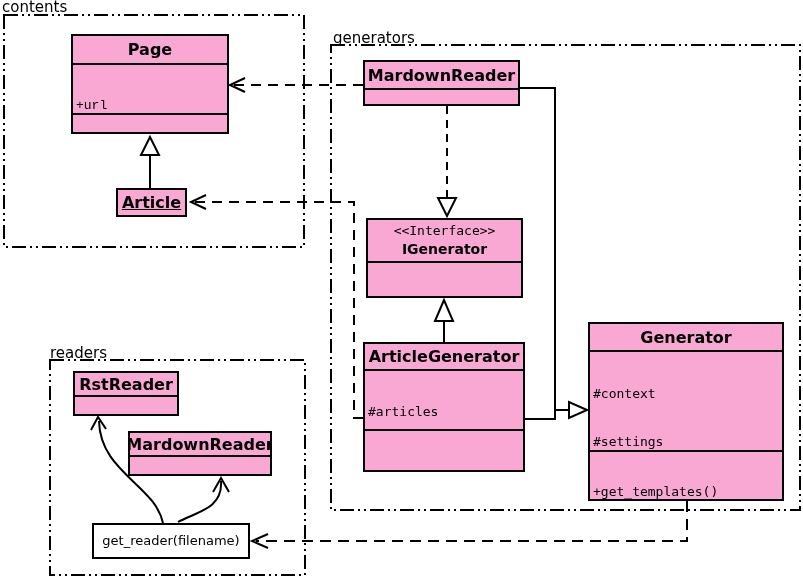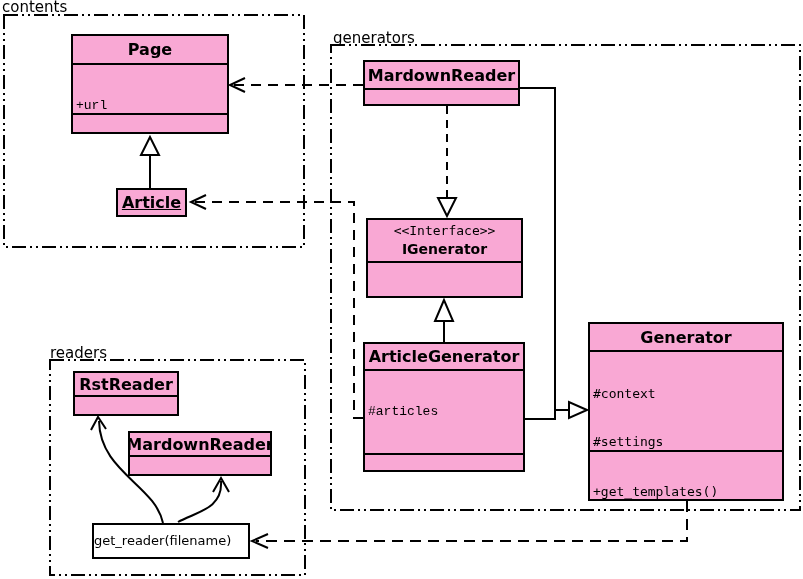--- a/index.html
+++ b/index.html
@@ -29,21 +29,21 @@
     font-weight:bold;font-size:14px;line-height:20px;text-align:center;
     font-family:"DejaVu Sans",sans-serif;
   }
   .uml .c{
     border-top:2px solid #000;box-sizing:border-box;
     font:13px/16px "DejaVu Sans Mono",monospace;
     padding:1px 0 0 3px;overflow:hidden;white-space:pre;
   }
   .plainbox{
     position:absolute;box-sizing:border-box;background:#fff;border:2px solid #000;
-    display:flex;align-items:center;
+    display:flex;align-items:center;justify-content:center;
     font:13px/16px "DejaVu Sans",sans-serif;white-space:nowrap;
   }
 </style>
 </head>
 <body>
 
 <div id="canvas">
 
   <svg id="wires" viewBox="0 0 803 579" fill="none" stroke="#000" stroke-width="2">
 
@@ -131,21 +131,21 @@
       <div class="nm">IGenerator</div>
     </div>
     <div class="c" style="height:35px;">
       
       
     </div>
   </div>
 
   <div class="uml" style="left:363px;top:342px;width:162px;height:130px;">
     <div class="t" style="height:25px;">ArticleGenerator</div>
-    <div class="c" style="height:84px;font-family:Liberation Mono, monospace;">
+    <div class="c" style="height:60px;">
       <div>#articles</div>
       
       
       
     </div>
     <div class="c" style="height:33px;line-height:15.5px;">
       
       
     </div>
   </div>

